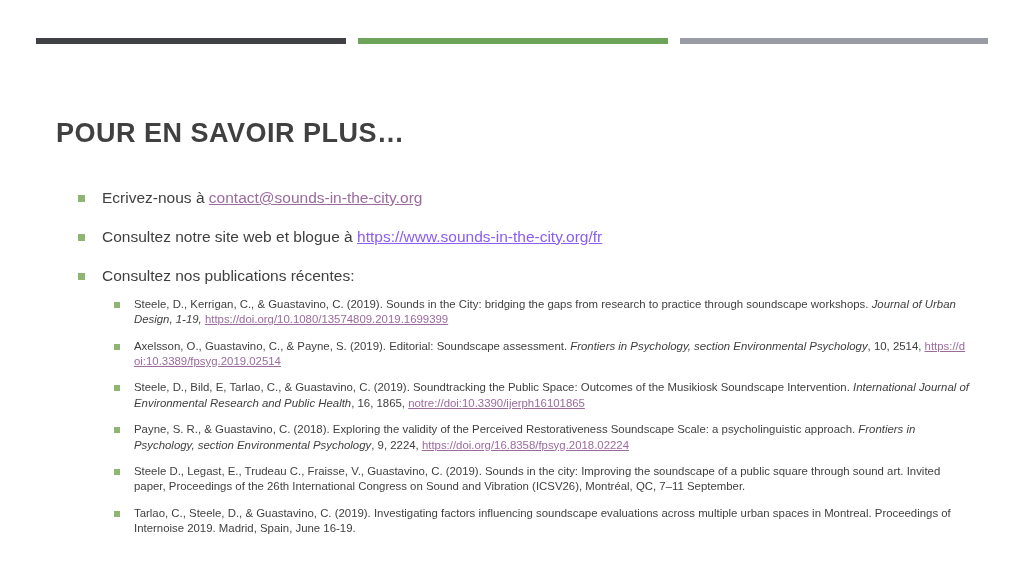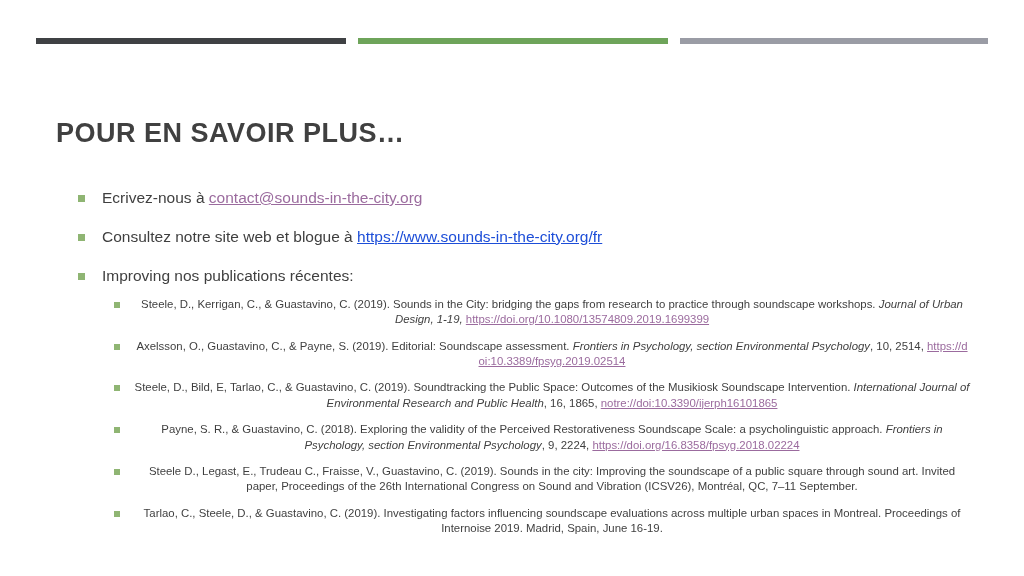--- a/index.html
+++ b/index.html
@@ -73,21 +73,21 @@
     left: 8px;
     top: 7px;
     width: 7px;
     height: 7px;
     background: #8fb573;
   }
   a {
     color: #9b6b9e;
     word-break: break-all;
   }
-  a.greenlink { color: #1d4ed8; }
+  a.greenlink { color: #8b5cf6; }
 
   ul.level2 {
     list-style: none;
     margin: 10px 0 0 0;
     padding: 0;
   }
   ul.level2 > li {
     position: relative;
     padding-left: 28px;
     margin-bottom: 11px;
@@ -98,21 +98,21 @@
   ul.level2 > li > .bullet2 {
     position: absolute;
     left: 8px;
     top: 5px;
     width: 6px;
     height: 6px;
     background: #8fb573;
   }
   .it { font-style: italic; }
   .ref a { font-size: 11.4px; }
-  .sub-wrap { padding-left: 4px; text-align: center; }
+  .sub-wrap { padding-left: 4px; }
 </style>
 </head>
 <body>
 
 <div class="slide">
 
   <div class="topbars">
     <div class="bar bar1"></div>
     <div class="bar bar2"></div>
     <div class="bar bar3"></div>
@@ -128,21 +128,21 @@
         <span>Ecrivez-nous à </span><a href="#">contact@sounds-in-the-city.org</a>
       </li>
 
       <li>
         <span class="bullet"></span>
         <span>Consultez notre site web et blogue à </span><a class="greenlink" href="#">https://www.sounds-in-the-city.org/fr</a>
       </li>
 
       <li>
         <span class="bullet"></span>
-        <span>Improving nos publications récentes:</span>
+        <span>Consultez nos publications récentes:</span>
 
         <div class="sub-wrap">
           <ul class="level2">
 
             <li class="ref">
               <span class="bullet2"></span>
               <span>Steele, D., Kerrigan, C., &amp; Guastavino, C. (2019). Sounds in the City: bridging the gaps from research to practice through soundscape workshops. </span><span class="it">Journal of Urban Design, 1-19, </span><span></span><a href="#">https://doi.org/10.1080/13574809.2019.1699399</a>
             </li>
 
             <li class="ref">

